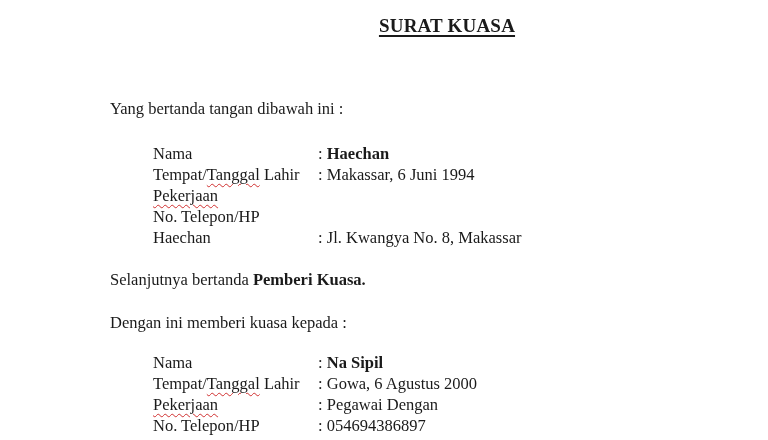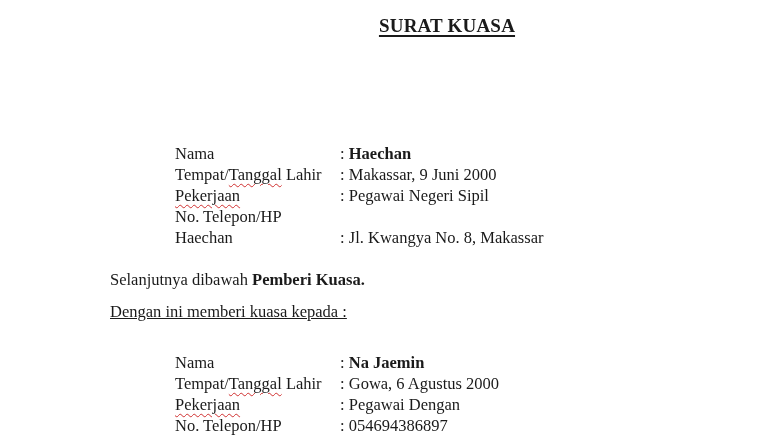--- a/index.html
+++ b/index.html
@@ -34,21 +34,21 @@
       text-underline-offset: 3px;
       letter-spacing: 0.2px;
     }
     .para {
       position: absolute;
       left: 67px;
       white-space: nowrap;
     }
     .fields {
       position: absolute;
-      left: 132px;
+      left: 110px;
     }
     .row {
       display: flex;
       height: 21px;
       line-height: 21px;
       white-space: nowrap;
     }
     .label {
       width: 165px;
       flex: none;
@@ -63,58 +63,58 @@
       text-underline-offset: 3px;
     }
   </style>
 </head>
 <body>
 
 <div class="page">
 
   <div class="title">SURAT KUASA</div>
 
+  <div class="para" style="top:99px;">Yang bertanda tangan dibawah ini :</div>
 
   <div class="fields" style="top:143px;">
 
     <div class="row">
       <span class="label"><span>Nama</span></span>
       <span class="value"><span>: </span><span class="bold">Haechan</span></span>
     </div>
 
     <div class="row">
       <span class="label"><span>Tempat/</span><span class="spell">Tanggal</span><span> Lahir</span></span>
-      <span class="value"><span>: </span><span>Makassar, 9 Juni 2000</span></span>
+      <span class="value"><span>: </span><span>Makassar, 6 Juni 1994</span></span>
     </div>
 
     <div class="row">
       <span class="label"><span class="spell">Pekerjaan</span></span>
-      <span class="value"><span>: </span><span>Pegawai Negeri Sipil</span></span>
     </div>
 
     <div class="row">
       <span class="label"><span>No. Telepon/HP</span></span>
     </div>
 
     <div class="row">
       <span class="label"><span>Haechan</span></span>
       <span class="value"><span>: </span><span>Jl. Kwangya No. 8, Makassar</span></span>
     </div>
   </div>
 
   <div class="para" style="top:270px;">
-    <span>Selanjutnya dibawah </span><span class="bold">Pemberi Kuasa.</span>
+    <span>Selanjutnya bertanda </span><span class="bold">Pemberi Kuasa.</span>
   </div>
 
-  <div class="para" style="top:302px;text-decoration:underline;">Dengan ini memberi kuasa kepada :</div>
+  <div class="para" style="top:313px;">Dengan ini memberi kuasa kepada :</div>
 
   <div class="fields" style="top:352px;">
     <div class="row">
       <span class="label"><span>Nama</span></span>
-      <span class="value"><span>: </span><span class="bold">Na Jaemin</span></span>
+      <span class="value"><span>: </span><span class="bold">Na Sipil</span></span>
     </div>
     <div class="row">
       <span class="label"><span>Tempat/</span><span class="spell">Tanggal</span><span> Lahir</span></span>
       <span class="value"><span>: </span><span>Gowa, 6 Agustus 2000</span></span>
     </div>
     <div class="row">
       <span class="label"><span class="spell">Pekerjaan</span></span>
       <span class="value"><span>: </span><span>Pegawai Dengan</span></span>
     </div>
     <div class="row">

